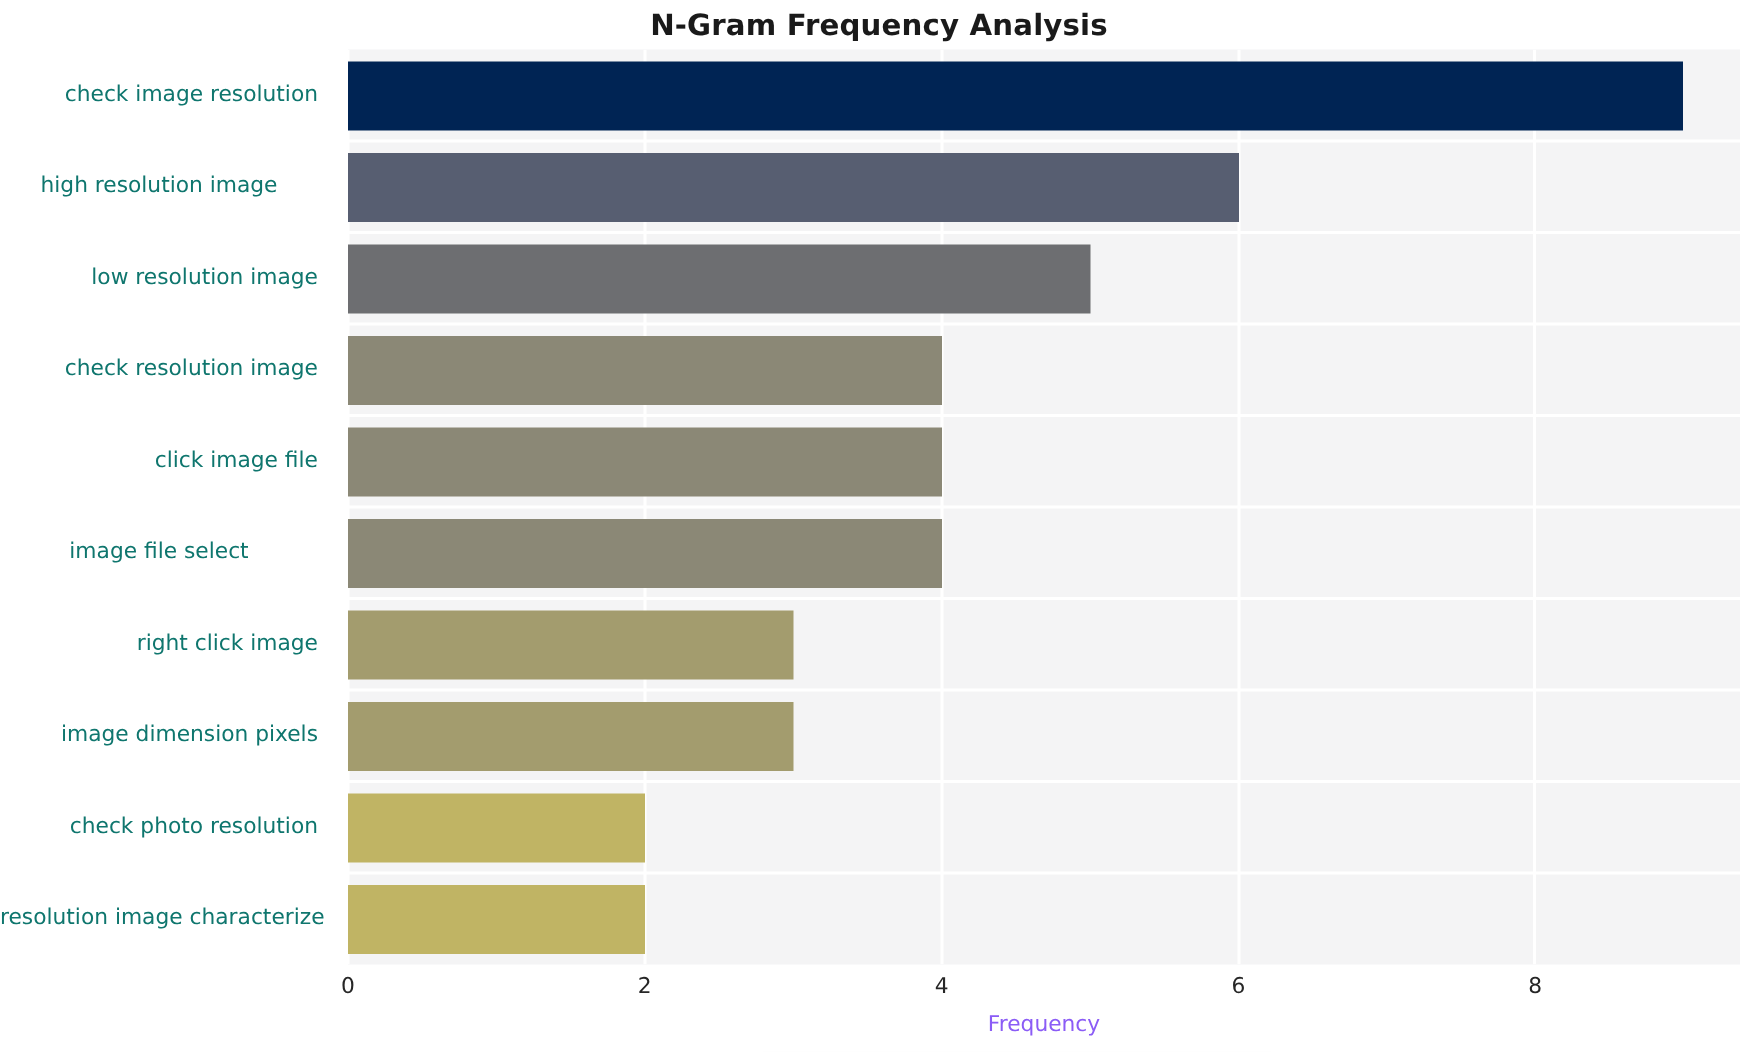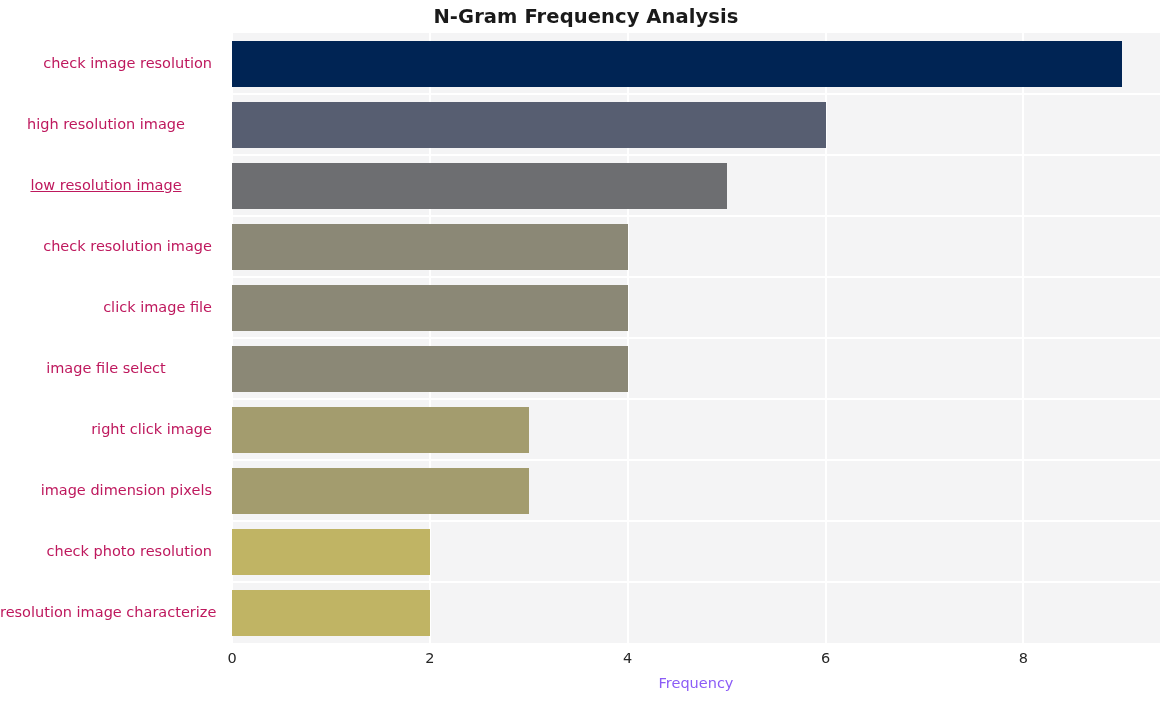--- a/index.html
+++ b/index.html
@@ -68,21 +68,21 @@
     left: 0;
     height: 46px;
   }
 
   
   .ytick {
     position: absolute;
     right: 1172px;
     text-align: right;
     font-size: 14.5px;
-    color: #be185d;
+    color: #0f766e;
     white-space: nowrap;
     font-family: "DejaVu Sans", sans-serif;
   }
   #ylabels {
     position: absolute;
     left: 0;
     top: 0;
     width: 222px;
     height: 701px;
   }
@@ -154,21 +154,21 @@
         <div class="bar" title="right click image: 3" style="top: 373.5px; width: 296.802px; height: 46px; background: rgb(163, 156, 110);"></div>
         <div class="bar" title="image dimension pixels: 3" style="top: 434.5px; width: 296.802px; height: 46px; background: rgb(163, 156, 110);"></div>
         <div class="bar" title="check photo resolution: 2" style="top: 495.5px; width: 197.868px; height: 46px; background: rgb(192, 180, 100);"></div>
         <div class="bar" title="resolution image characterize: 2" style="top: 556.5px; width: 197.868px; height: 46px; background: rgb(192, 180, 100);"></div>
       </div>
   </div>
 
   <div id="ylabels">
       <div class="ytick" style="top: 54.5px; padding-right: 10px; box-sizing: border-box; text-align: right;">check image resolution</div>
       <div class="ytick" style="top: 115.5px; padding-right: 10px; box-sizing: border-box; text-align: center;">high resolution image</div>
-      <div class="ytick" style="top: 176.5px; padding-right: 10px; box-sizing: border-box; text-align: center; text-decoration: underline;">low resolution image</div>
+      <div class="ytick" style="top: 176.5px; padding-right: 10px; box-sizing: border-box; text-align: right;">low resolution image</div>
       <div class="ytick" style="top: 237.5px; padding-right: 10px; box-sizing: border-box; text-align: right;">check resolution image</div>
       <div class="ytick" style="top: 298.5px; padding-right: 10px; box-sizing: border-box; text-align: right;">click image file</div>
       <div class="ytick" style="top: 359.5px; padding-right: 10px; box-sizing: border-box; text-align: center;">image file select</div>
       <div class="ytick" style="top: 420.5px; padding-right: 10px; box-sizing: border-box; text-align: right;">right click image</div>
       <div class="ytick" style="top: 481.5px; padding-right: 10px; box-sizing: border-box; text-align: right;">image dimension pixels</div>
       <div class="ytick" style="top: 542.5px; padding-right: 10px; box-sizing: border-box; text-align: right;">check photo resolution</div>
       <div class="ytick" style="top: 603.5px; padding-right: 10px; box-sizing: border-box; text-align: right;">resolution image characterize</div>
     </div>
   <div id="xlabels">
       <div class="xtick" style="left: 232px;">0</div>

